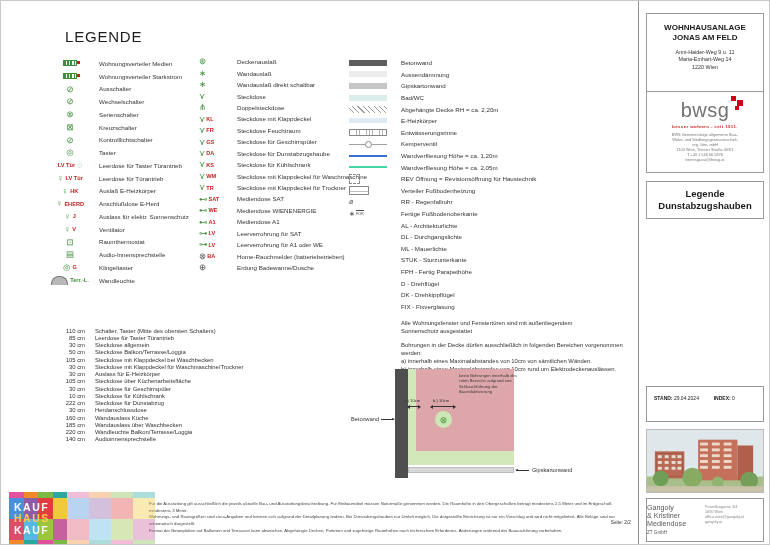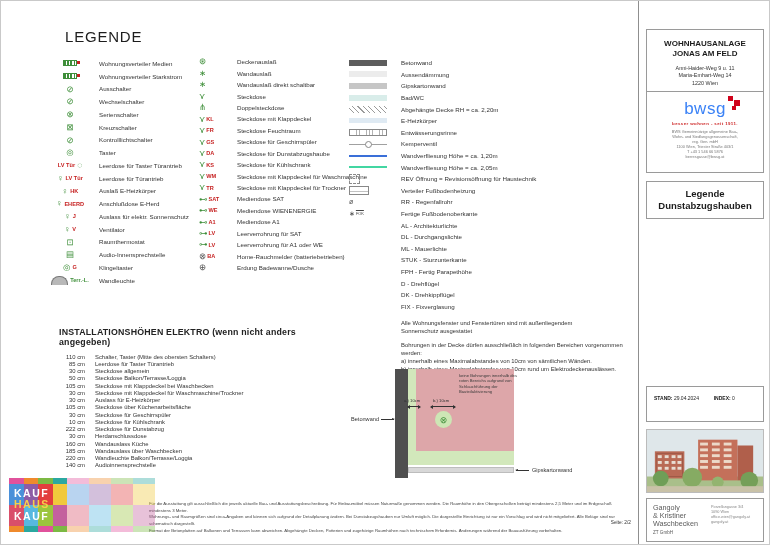--- a/index.html
+++ b/index.html
@@ -75,50 +75,50 @@
   .dg-gips{position:absolute;left:57px;top:98px;width:106px;height:6px;background:#d8d8d8;border:.5px solid #bdbdbd;box-sizing:border-box;}
   .dg-lbl{position:absolute;font-size:5.6px;color:#333;white-space:nowrap;}
   .dg-leader{position:absolute;height:0;border-top:.7px solid #333;}
   .dg-leader::after{content:"";position:absolute;top:-2.2px;border-top:1.8px solid transparent;border-bottom:1.8px solid transparent;}
   .dg-leader.r::after{right:-1px;border-left:3.2px solid #333;}
   .dg-leader.l::after{left:-1px;border-right:3.2px solid #333;}
   
   #footer-text{left:148px;top:500px;width:482px;font-size:4.3px;line-height:1.55;color:#444;}
   #page-num{left:540px;top:519px;width:90px;text-align:right;font-size:4.8px;color:#333;}
   
-  #kdh{left:8px;top:477px;width:146px;height:48px;display:flex;}
+  #kdh{left:8px;top:491px;width:146px;height:48px;display:flex;}
   .kdh-grid{display:grid;grid-template-columns:repeat(4,1fr);grid-template-rows:6px 1fr 1fr 6px;}
   .kdh-bright{position:relative;width:58px;height:54px;flex:none;}
   .kdh-faded{width:88px;height:54px;flex:none;opacity:.38;}
   .kdh-words{position:absolute;inset:0;display:flex;flex-direction:column;align-items:flex-start;justify-content:center;
              padding-left:5px;box-sizing:border-box;}
   .kdh-words span{font-size:10.5px;font-weight:bold;letter-spacing:1.5px;line-height:1.08;color:#fff;}
   .kdh-words span.mid{color:#f7cf4a;}
   
   #divider{left:637px;top:0;width:1px;height:545px;background:#8f8f8f;}
   .sbox{position:absolute;left:645px;width:118px;border:.8px solid #9a9a9a;background:#fff;box-sizing:border-box;}
-  #box-project{top:28px;height:82px;text-align:center;padding-top:9px;}
+  #box-project{top:12px;height:82px;text-align:center;padding-top:9px;}
   #box-project .t{font-size:8px;font-weight:bold;line-height:1.25;color:#1c1c1c;}
   #box-project .a{margin-top:6px;font-size:5.4px;line-height:1.35;color:#333;}
   #box-bwsg{top:90px;height:82px;text-align:center;padding-top:7px;}
-  .bwsg-logo{position:relative;display:inline-block;font-size:17px;color:#3b82f6;letter-spacing:.5px;}
+  .bwsg-logo{position:relative;display:inline-block;font-size:20px;color:#737373;letter-spacing:.5px;}
   .bwsg-sq{position:absolute;background:#d0021b;}
   .sq1{width:6px;height:6px;right:-14px;top:1px;}
   .sq2{width:5px;height:5px;right:-7px;top:-3px;}
   .sq3{width:4px;height:4px;right:-10px;top:7px;}
   .bwsg-tag{margin-top:2px;font-size:4.4px;font-weight:bold;color:#c22;letter-spacing:.4px;}
   .bwsg-info{margin-top:3px;font-size:3.9px;line-height:1.3;color:#777;}
   #box-doctype{top:180px;height:38px;display:flex;flex-direction:column;align-items:center;justify-content:center;}
   #box-doctype div{font-size:9.5px;font-weight:bold;color:#1c1c1c;line-height:1.3;}
   #box-stand{top:385px;height:36px;padding:8px 7px 0 7px;font-size:5px;color:#222;}
   #box-stand b{font-weight:bold;}
   #box-stand .gap{display:inline-block;width:12px;}
   #render-img{left:645px;top:428px;width:118px;height:64px;border:.5px solid #bbb;box-sizing:border-box;}
   #render-img svg{display:block;width:100%;height:100%;}
-  #box-arch{top:497px;height:44px;display:flex;padding:5px 4px 0 6px;}
+  #box-arch{top:497px;height:44px;display:flex;padding:5px 4px 0 0;}
   .arch-name{width:58px;flex:none;font-size:7.2px;line-height:1.12;color:#5a5a5a;}
   .arch-zt{margin-top:2px;font-size:4.6px;color:#5a5a5a;}
   .arch-contact{font-size:3.8px;line-height:1.35;color:#888;padding-top:1px;}
 </style>
 </head>
 <body>
 
 <div class="sheet">
 
   <div class="abs" id="page-title">LEGENDE</div>
@@ -495,21 +495,20 @@
     <div>Sonnenschutz ausgestattet</div>
   </div>
 
   <div class="abs" id="drill-note">
     <div>Bohrungen in der Decke dürfen ausschließlich in folgenden Bereichen vorgenommen werden:</div>
     <div>a) innerhalb eines Maximalabstandes von 10cm von sämtlichen Wänden.</div>
     <div>b) innerhalb eines Maximalabstandes von 10cm rund um Elektrodeckenauslässen.</div>
   </div>
 
   <div class="abs" id="install">
-    <h2>INSTALLATIONSHÖHEN ELEKTRO (wenn nicht anders angegeben)</h2>
     <div id="install-rows">
         <div class="irow">
           <span class="ih">110 cm</span>
           <span class="il">Schalter, Taster (Mitte des obersten Schalters)</span>
         </div>
         <div class="irow">
           <span class="ih">85 cm</span>
           <span class="il">Leerdose für Taster Türantrieb</span>
         </div>
         <div class="irow">
@@ -733,21 +732,21 @@
       <circle cx="72" cy="54" r="6" fill="#93b470"></circle>
       <rect x="0" y="58" width="118" height="6" fill="#c9c2a8"></rect>
     </svg>
   </div>
 
   <div class="sbox" id="box-arch">
     <div class="arch-name">
       <div id="arch-names">
           <div>Gangoly</div>
           <div>&amp; Kristiner</div>
-          <div>Waschbecken</div>
+          <div>Mediendose</div>
         </div>
       <div class="arch-zt">ZT GmbH</div>
     </div>
     <div class="arch-contact" id="arch-contact">
         <div>Porzellangasse 3/4</div>
         <div>1090 Wien</div>
         <div>office.wien@gangoly.at</div>
         <div>gangoly.at</div>
       </div>
   </div>

